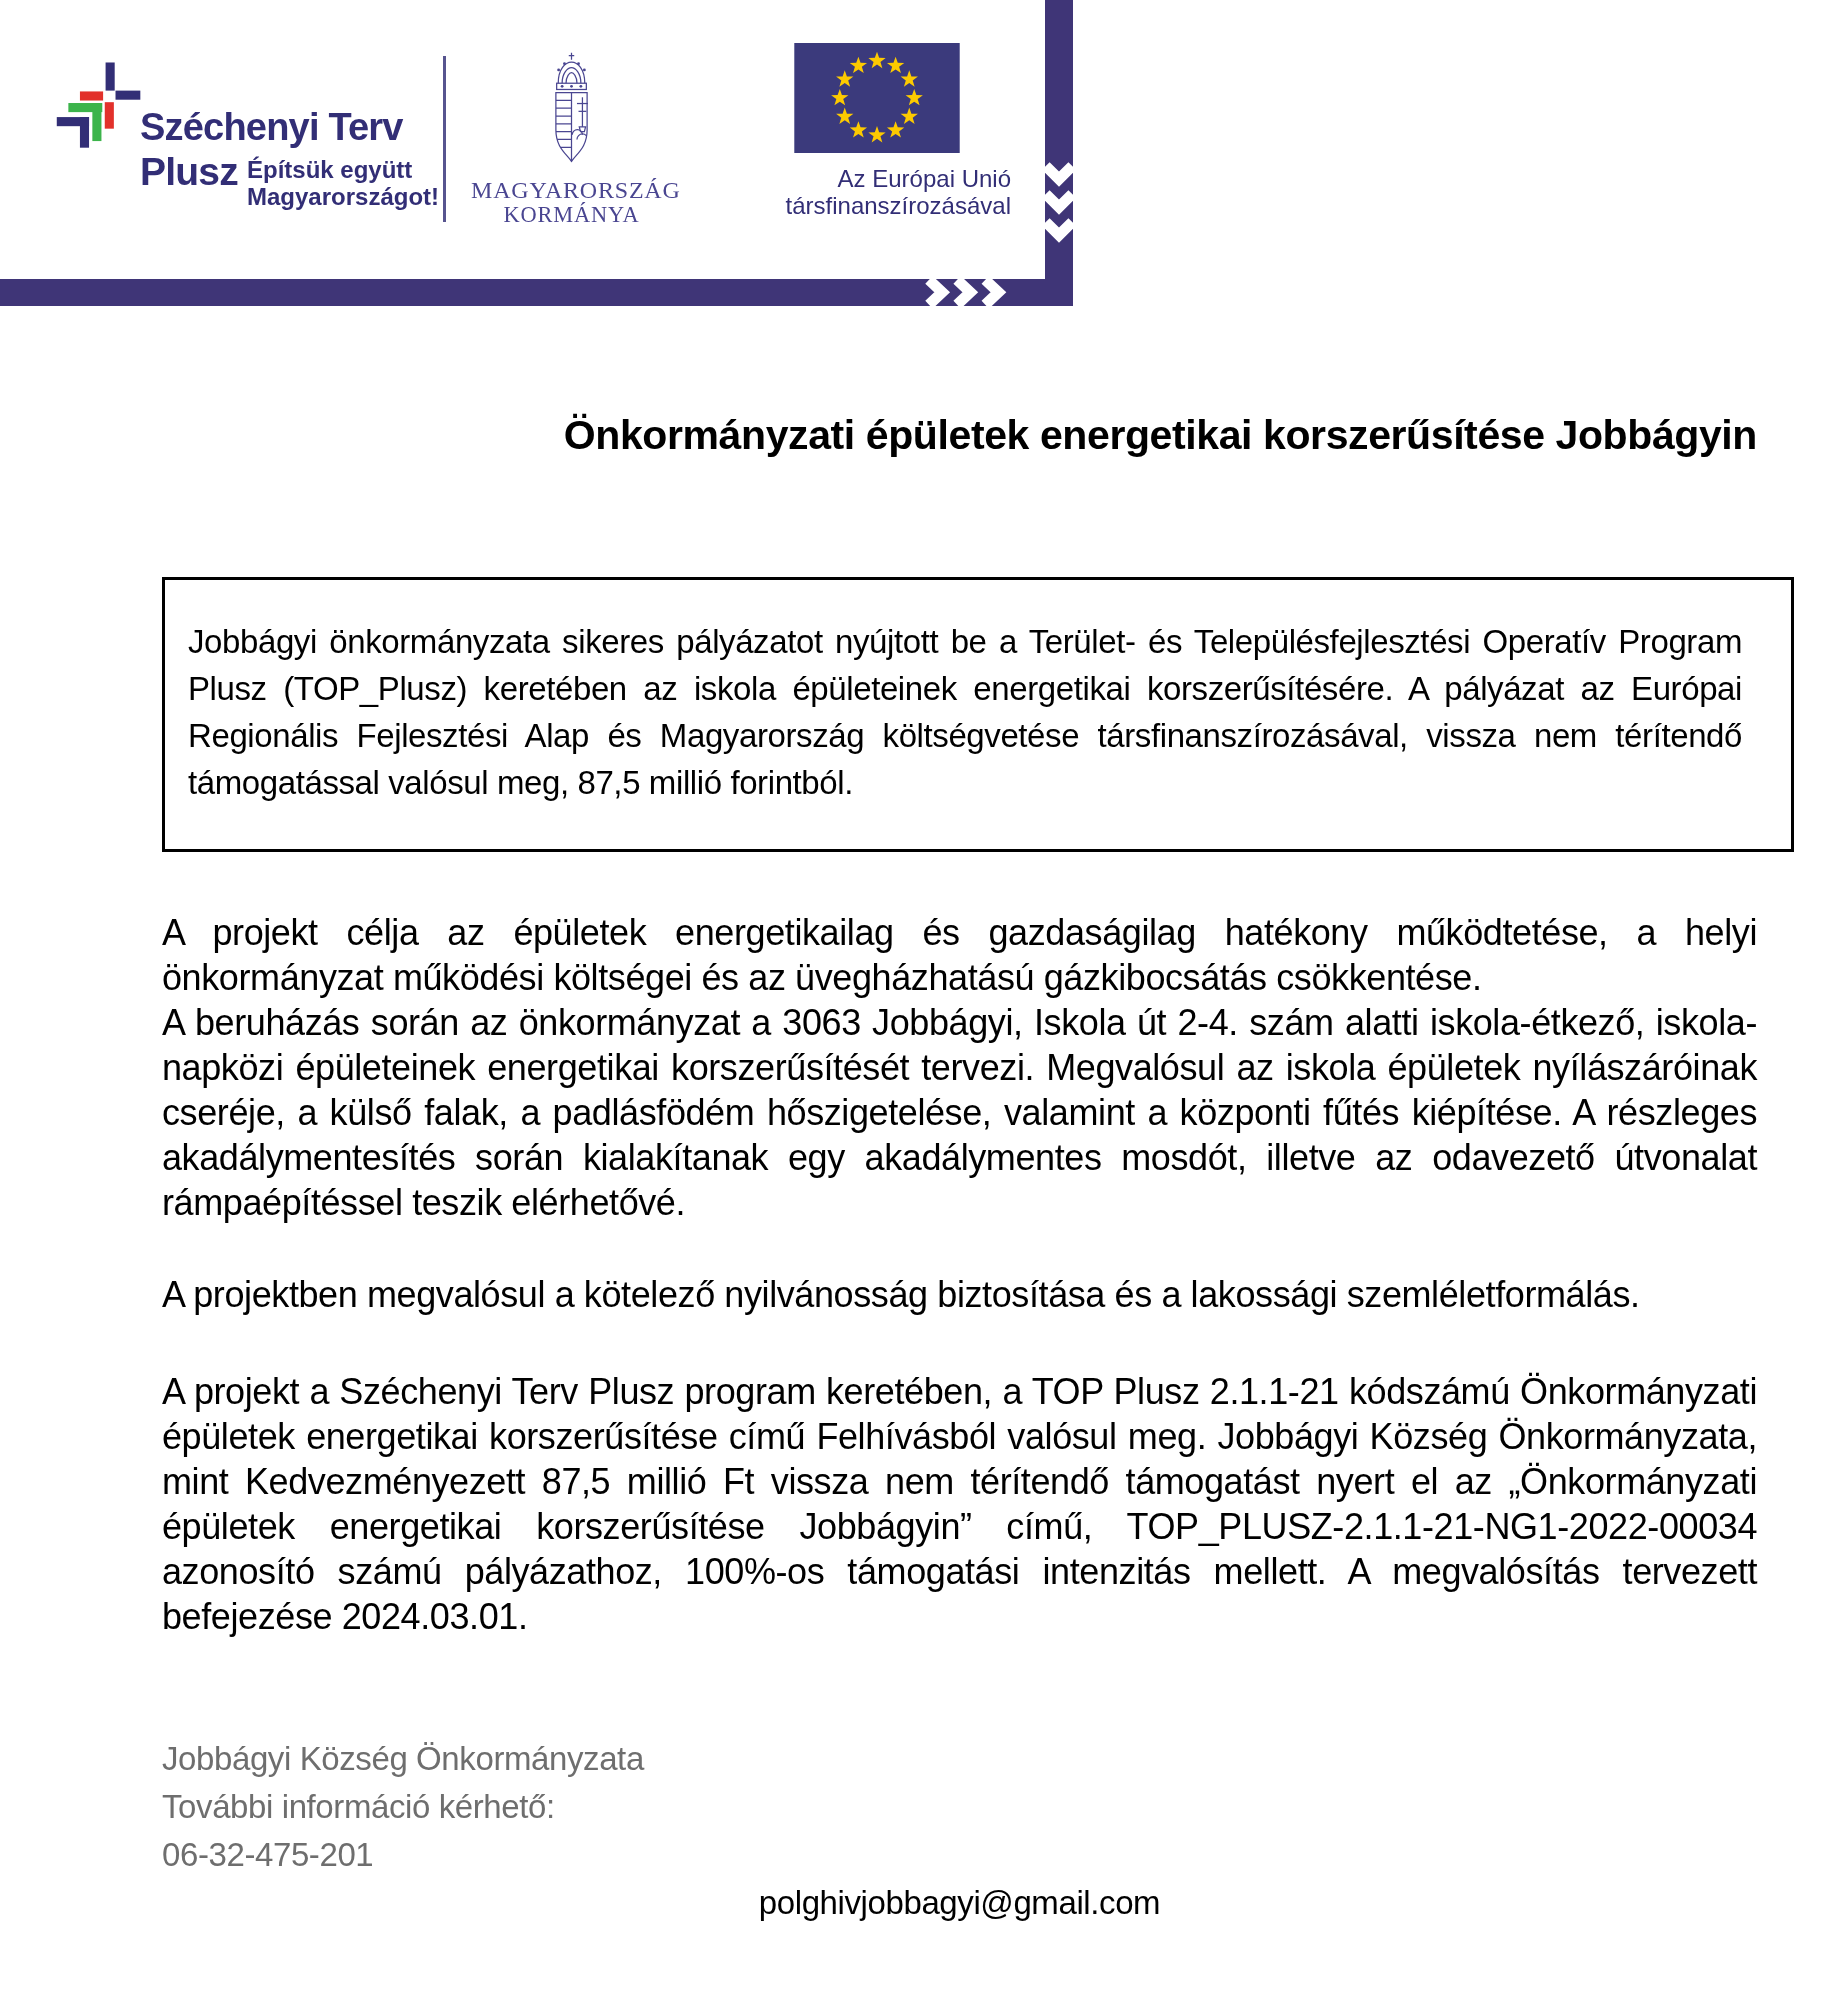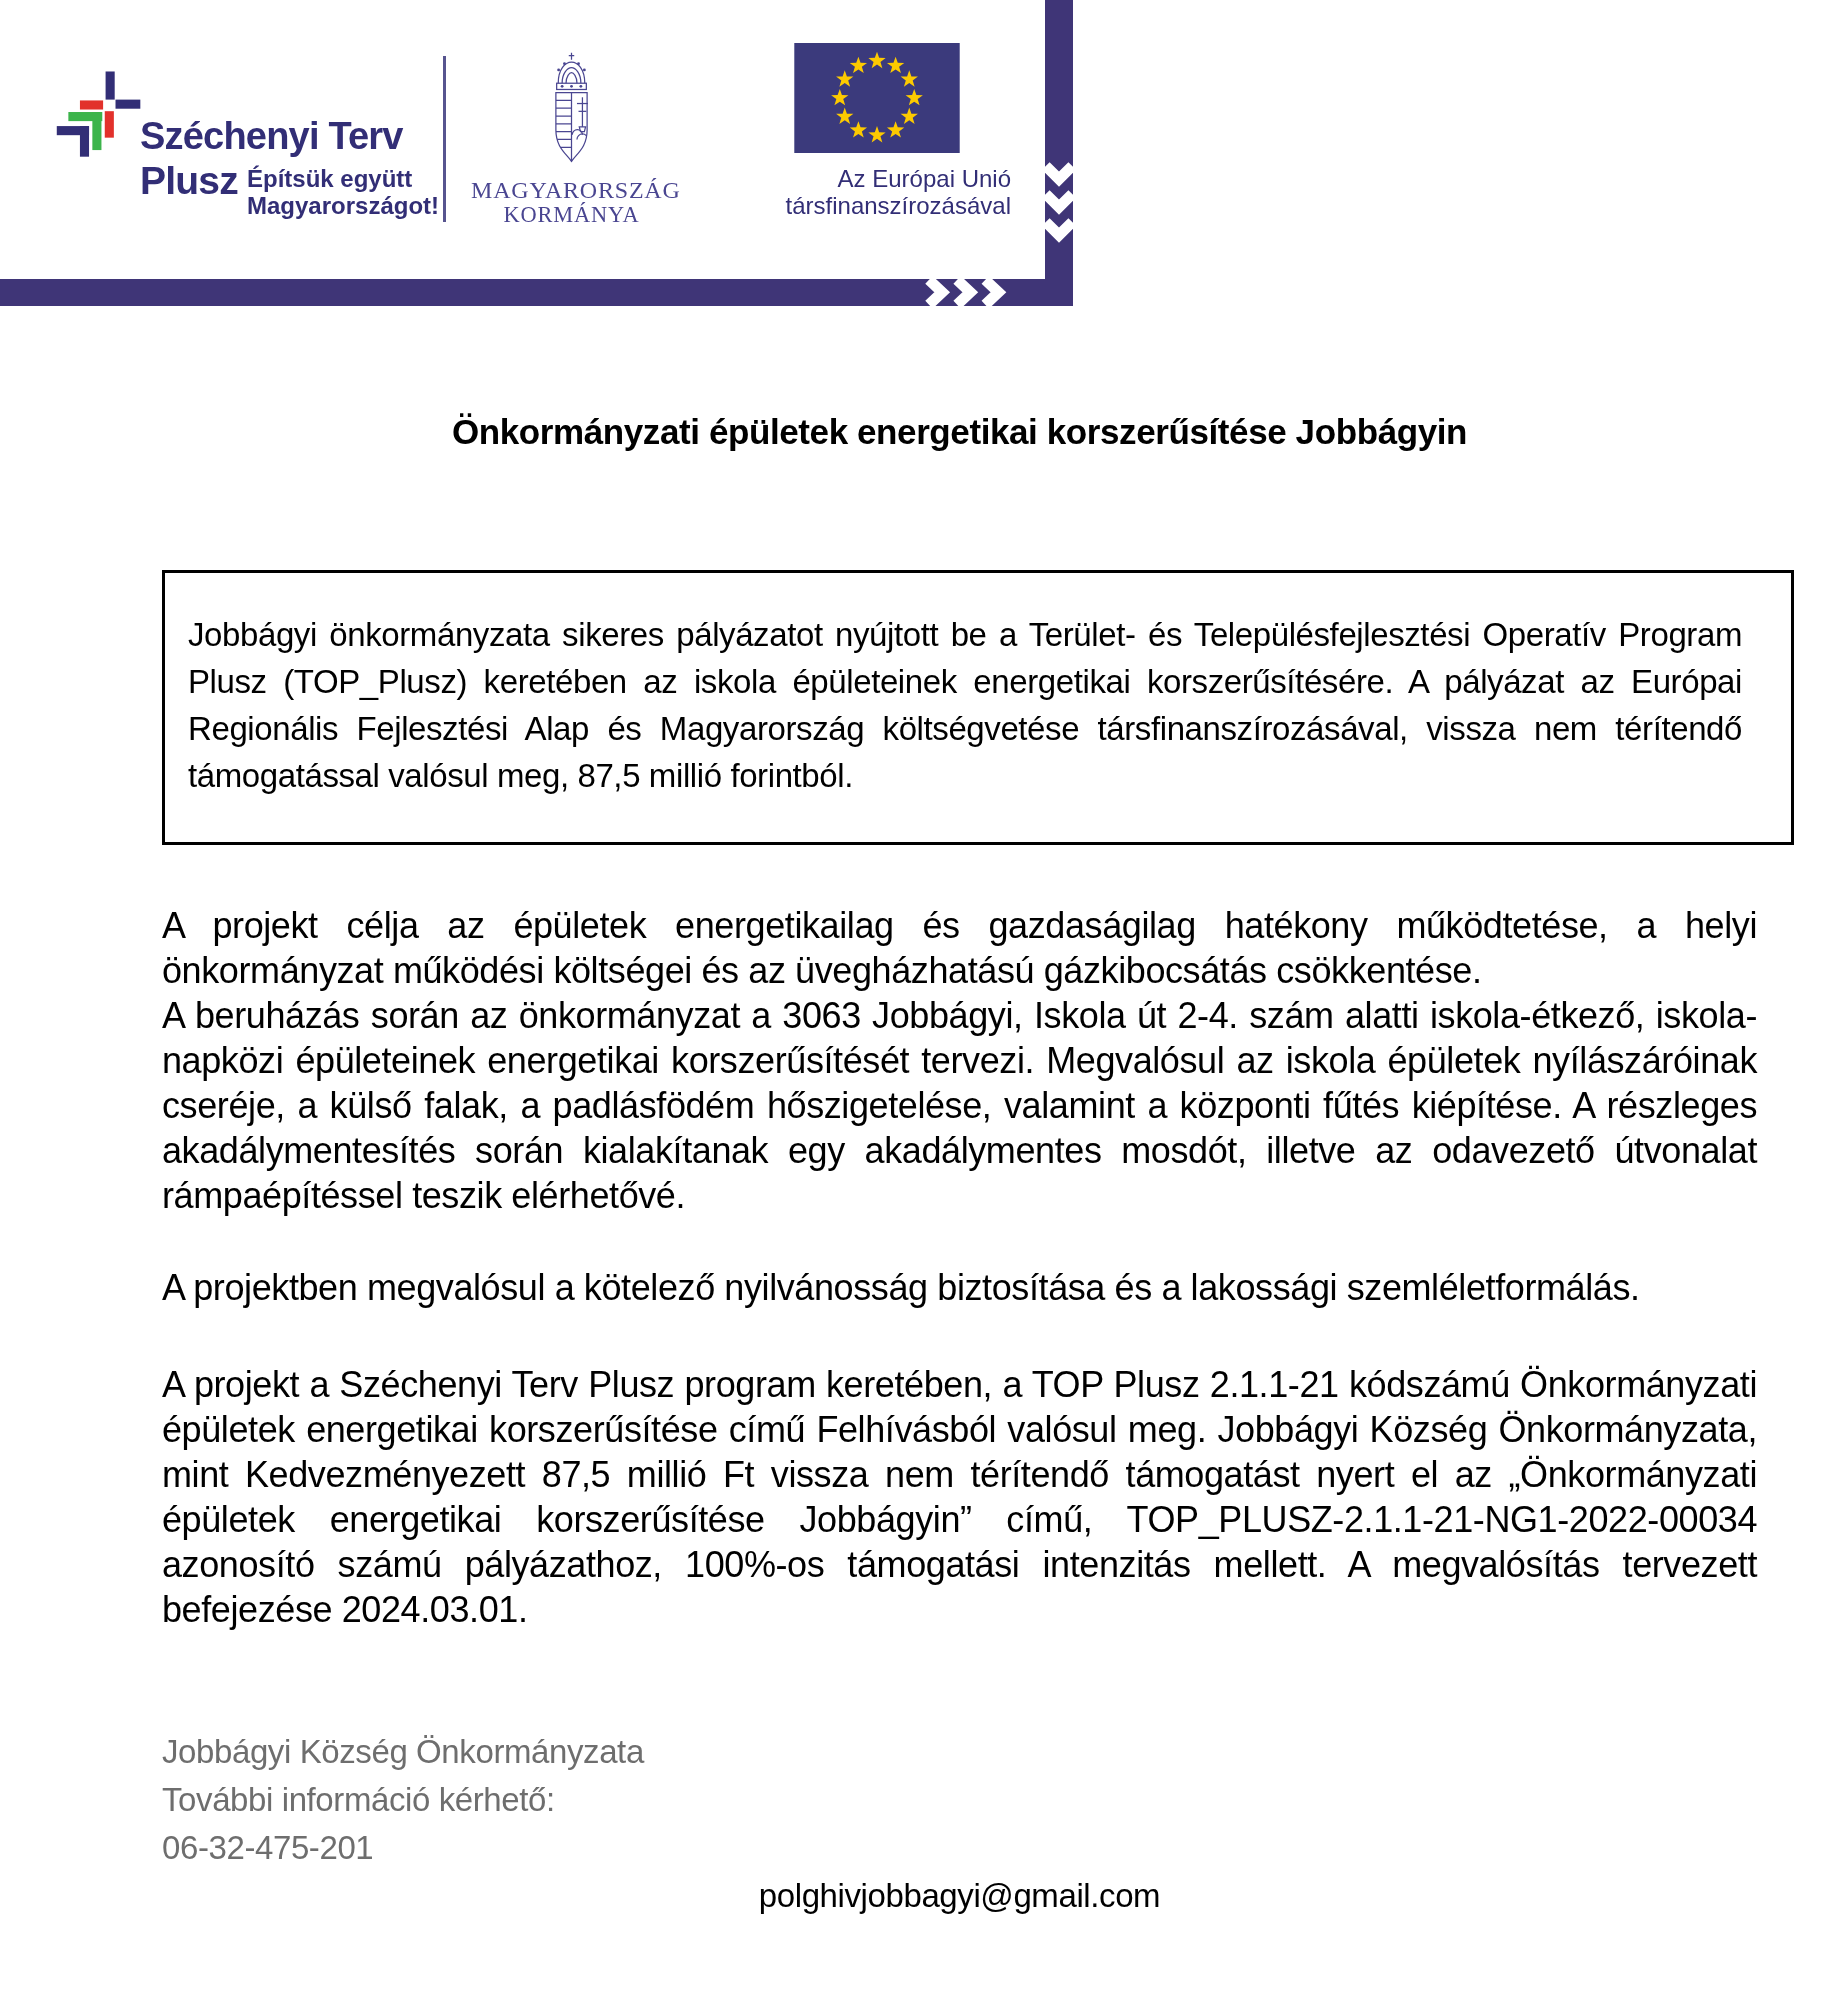--- a/index.html
+++ b/index.html
@@ -14,21 +14,21 @@
     font-family:"Liberation Sans",sans-serif;color:var(--ink);overflow:hidden;
   }
   
   .header{position:relative;width:1842px;height:306px;}
   .hbar{position:absolute;left:0;top:279px;width:1073px;height:26.6px;background:var(--navy);}
   .vbar{position:absolute;left:1045px;top:0;width:28px;height:306px;background:var(--navy);}
   .chev-down{position:absolute;left:0;top:159px;width:28px;height:93px;display:block;}
   .chev-right{position:absolute;left:924px;top:0;width:96px;height:26.6px;display:block;}
   .chev{stroke:#ffffff;stroke-width:13;fill:none;}
 
-  .sz-logo{position:absolute;left:54px;top:69px;width:390px;height:158px;text-align:center;}
+  .sz-logo{position:absolute;left:54px;top:60px;width:390px;height:158px;text-align:center;}
   .sz-symbol{position:absolute;left:0;top:0;width:104px;height:91px;}
   .sz-symbol .navy{fill:var(--logoNavy);} .sz-symbol .red{fill:var(--red);} .sz-symbol .green{fill:var(--green);}
   .sz-line1{position:absolute;left:86px;top:46px;font-size:38px;font-weight:800;color:var(--logoNavy);letter-spacing:-0.8px;white-space:nowrap;}
   .sz-line2{position:absolute;left:86px;top:90px;font-size:39px;font-weight:800;color:var(--logoNavy);letter-spacing:-0.8px;}
   .sz-tag1{position:absolute;left:193px;top:96px;font-size:24px;font-weight:700;color:var(--logoNavy);white-space:nowrap;}
   .sz-tag2{position:absolute;left:193px;top:123px;font-size:24px;font-weight:700;color:var(--logoNavy);white-space:nowrap;}
 
   .divider{position:absolute;left:443px;top:56px;width:2.5px;height:166px;background:#57548f;}
 
   .gov{position:absolute;left:471px;top:52px;width:201px;text-align:center;}
@@ -37,21 +37,21 @@
   .crest-dot{fill:var(--crest);stroke:none;}
   .gov-caption{font-family:"Liberation Serif",serif;color:var(--crest);font-size:24px;letter-spacing:0.8px;line-height:25px;margin-top:11.6px;white-space:nowrap;text-align:right;}
   .gov-caption2{font-family:"Liberation Serif",serif;color:var(--crest);font-size:22.4px;letter-spacing:0.8px;line-height:23px;white-space:nowrap;}
 
   .eu{position:absolute;left:742px;top:43px;width:269px;text-align:right;}
   .eu-flag{display:block;margin:0 auto;width:166px;height:110px;}
   .eu-caption{color:var(--logoNavy);font-size:24px;font-weight:400;line-height:26.6px;margin-top:13.3px;white-space:nowrap;}
 
   
   .content{margin-left:162px;width:1595px;}
-  .doc-title{margin:106px 0 0 0;font-size:35px;font-weight:700;text-align:center;letter-spacing:-0.4px;}
+  .doc-title{margin:106px 0 0 0;font-size:41px;font-weight:700;text-align:right;letter-spacing:-0.4px;}
   .hl-box{
     margin-top:118px;width:1632px;border:3.3px solid #000;
     padding:38px 49px 43px 23px;font-size:33px;line-height:47px;
     text-align:justify;letter-spacing:-0.4px;
   }
   .para{margin:0;font-size:36px;line-height:45px;text-align:justify;letter-spacing:-0.4px;}
   .p1{margin-top:58px;}
   .p3{margin-top:47px;}
   .p4{margin-top:52px;}
   .contact{margin-top:96px;font-size:33px;line-height:48px;letter-spacing:-0.4px;}

